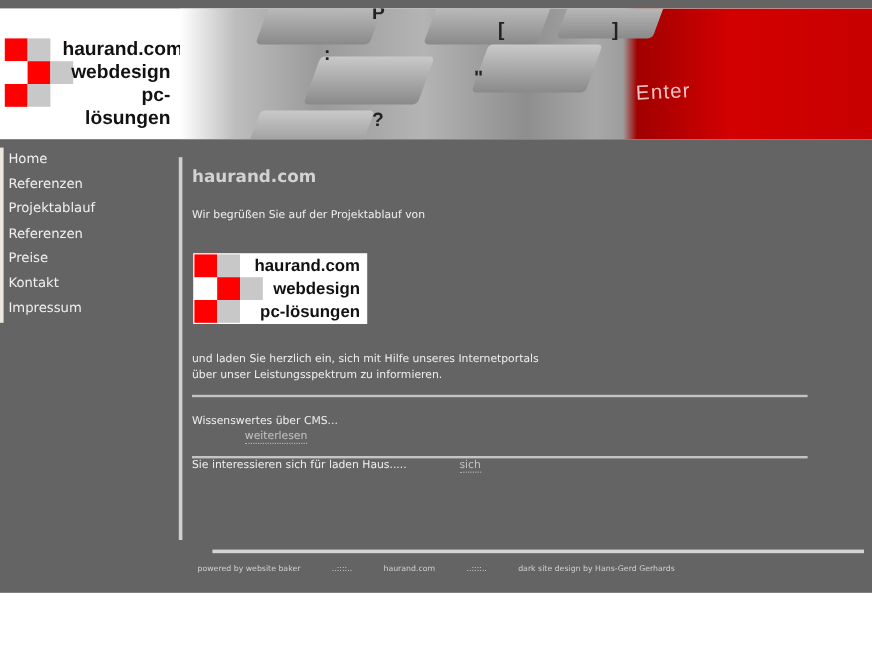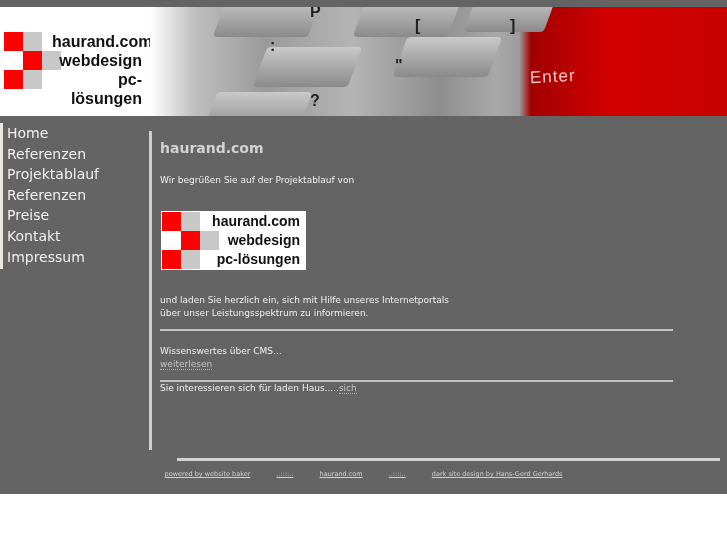--- a/index.html
+++ b/index.html
@@ -11,30 +11,30 @@
   .logo-grid { position:absolute; left:0; top:0; width:60px; height:58px; }
   .sq { position:absolute; width:19px; height:19px; }
   .logo-text { position:absolute; left:48px; top:0; font-weight:bold; color:#111; font-size:16px; line-height:19px; text-align:right; width:90px; }
   .kb { position:absolute; left:150px; top:0; width:577px; height:109px;
         background:linear-gradient(90deg,#ffffff 0%,#bdbdbd 8%,#9a9a9a 20%,#b4b4b4 35%,#8e8e8e 50%,#a8a8a8 60%,#9d9d9d 64%,#a10000 66%,#d40000 80%,#c80000 100%); }
   .key { position:absolute; background:linear-gradient(180deg,#c9c9c9,#8a8a8a); border-radius:4px; transform:skewX(-20deg); }
   .keylbl { position:absolute; color:#222; font-size:16px; font-weight:bold; }
   .enter { position:absolute; left:380px; top:60px; color:#f1c4c4; font-size:17px; letter-spacing:1px; transform:rotate(-3deg); }
   .sidebar-edge { position:absolute; left:0; top:123px; width:3px; height:146px; background:#ece8de; }
   .nav { position:absolute; left:7px; top:123px; }
-  .nav-item { display:block; height:20.6px; line-height:20.6px; color:#f0f0f0; font-size:14px; font-family:"DejaVu Sans", sans-serif; cursor:pointer; }
+  .nav-item { display:block; height:20.6px; line-height:20.6px; color:#f0f0f0; font-size:11px; font-family:"DejaVu Sans", sans-serif; cursor:pointer; }
   .vbar { position:absolute; left:149px; top:131px; width:3px; height:319px; background:#cfcfcf; }
   h1 { position:absolute; left:160px; top:140px; margin:0; color:#d2d2d2; font-size:14px; font-weight:bold; font-family:"DejaVu Sans", sans-serif; }
   .txt { position:absolute; left:160px; color:#f0f0f0; font-size:9px; font-family:"DejaVu Sans", sans-serif; line-height:13px; }
   .inner-logo { position:absolute; left:161px; top:211px; width:145px; height:59px; background:#fff; }
   .hr { position:absolute; left:160px; width:513px; height:2px; background:#c4c4c4; }
-  .link { color:#c4c4c4; border-bottom:1px dotted #b0b0b0; cursor:pointer; }
+  .link { color:#c4c4c4; border-bottom:1px dotted #b0b0b0; cursor:pointer;margin-left:44px; }
   .footer-line { position:absolute; left:177px; top:458px; width:543px; height:3px; background:#d4d4d4; }
   .footer { position:absolute; left:0; width:727px; top:470px; text-align:center; color:#d0d0d0; font-size:6.5px; font-family:"DejaVu Sans", sans-serif; }
-  .footer span { margin:0 12px;text-decoration:underline; }
+  .footer span { margin:0 12px; }
 </style>
 </head>
 <body>
 
 <div class="page"></div>
 <div class="topbar"></div>
 
 <div class="banner">
   <div class="logo">
     <div class="logo-grid">

